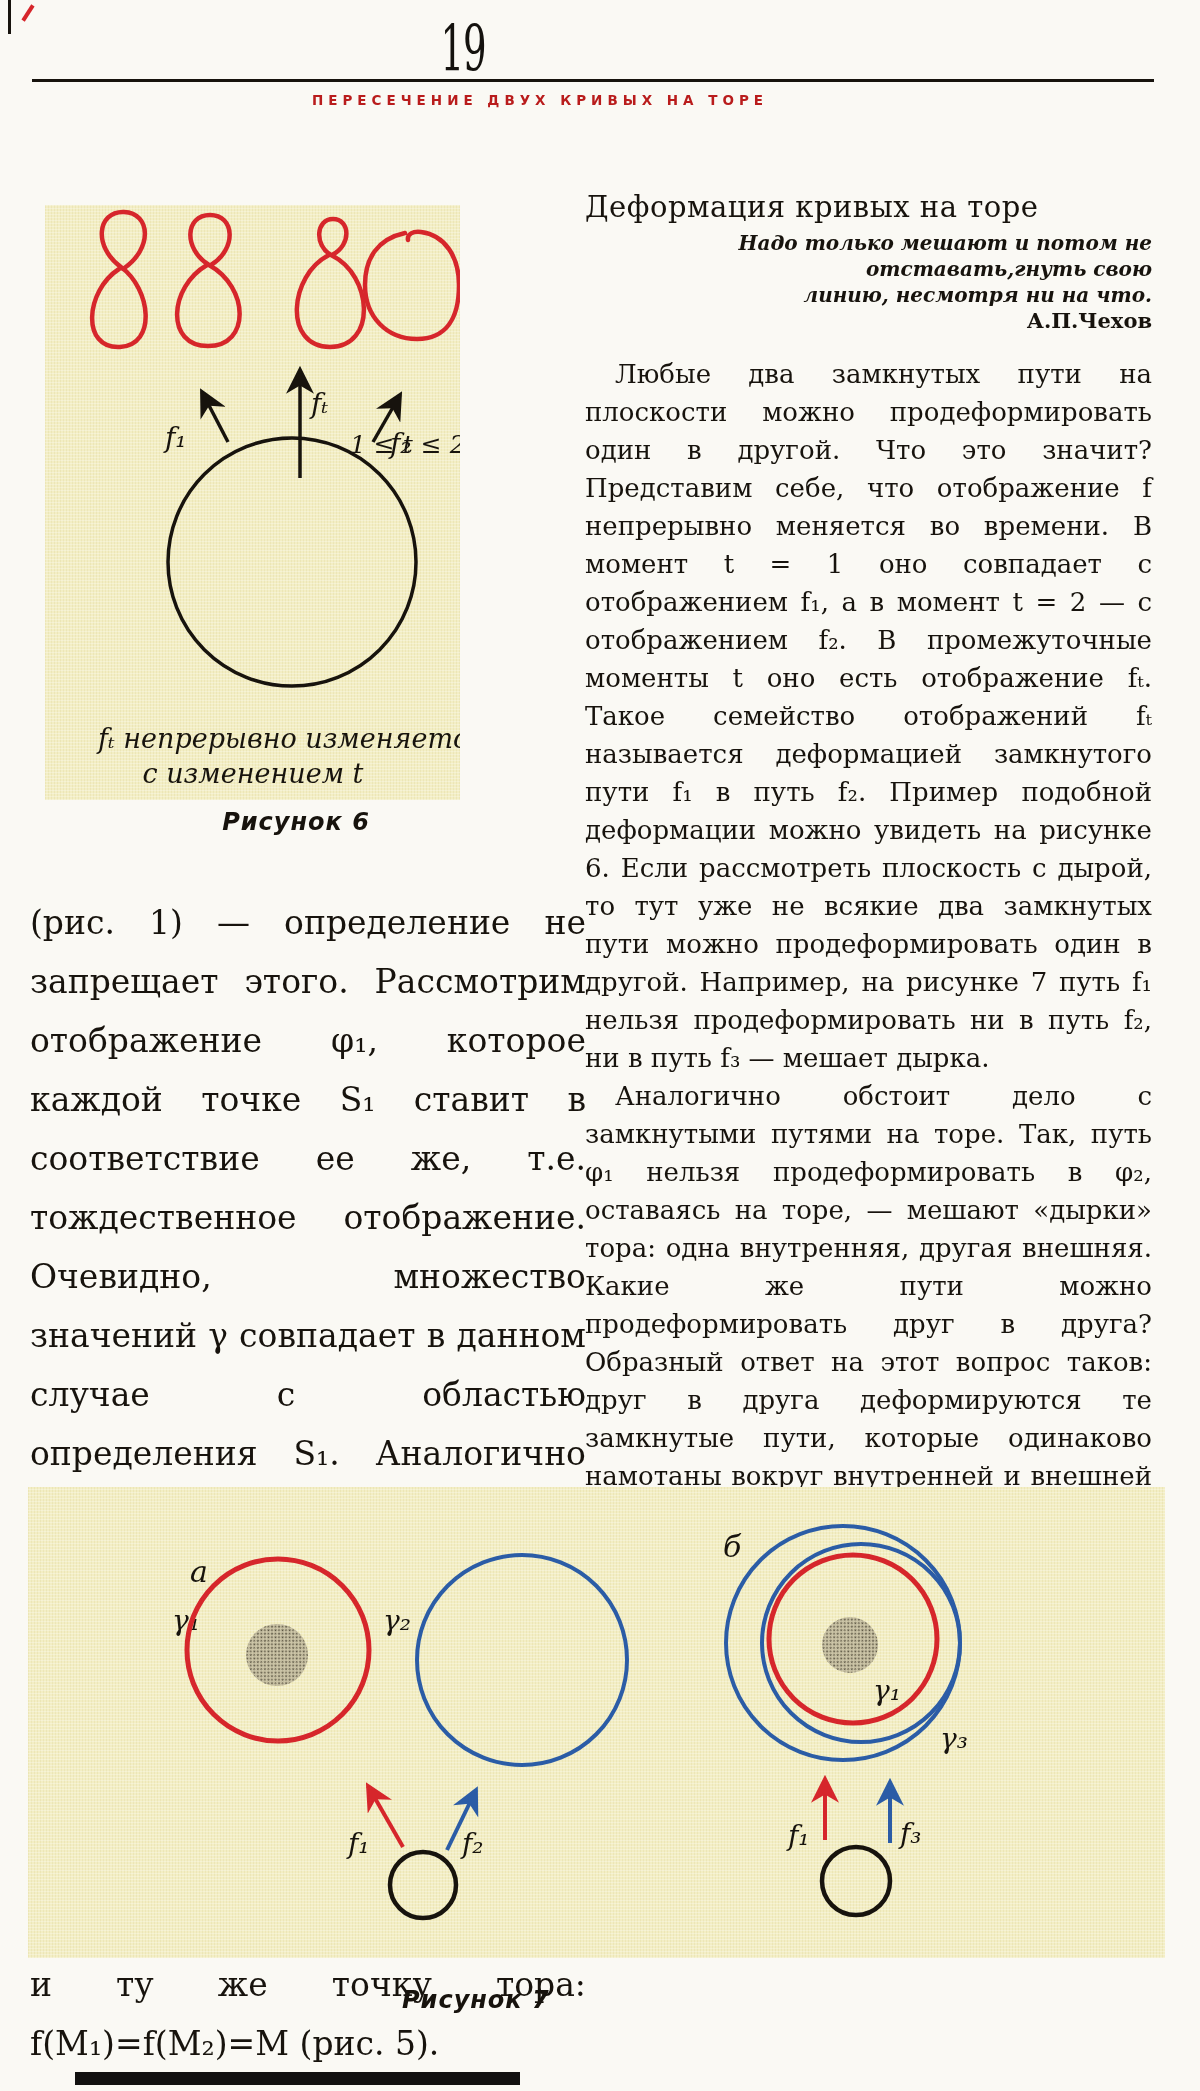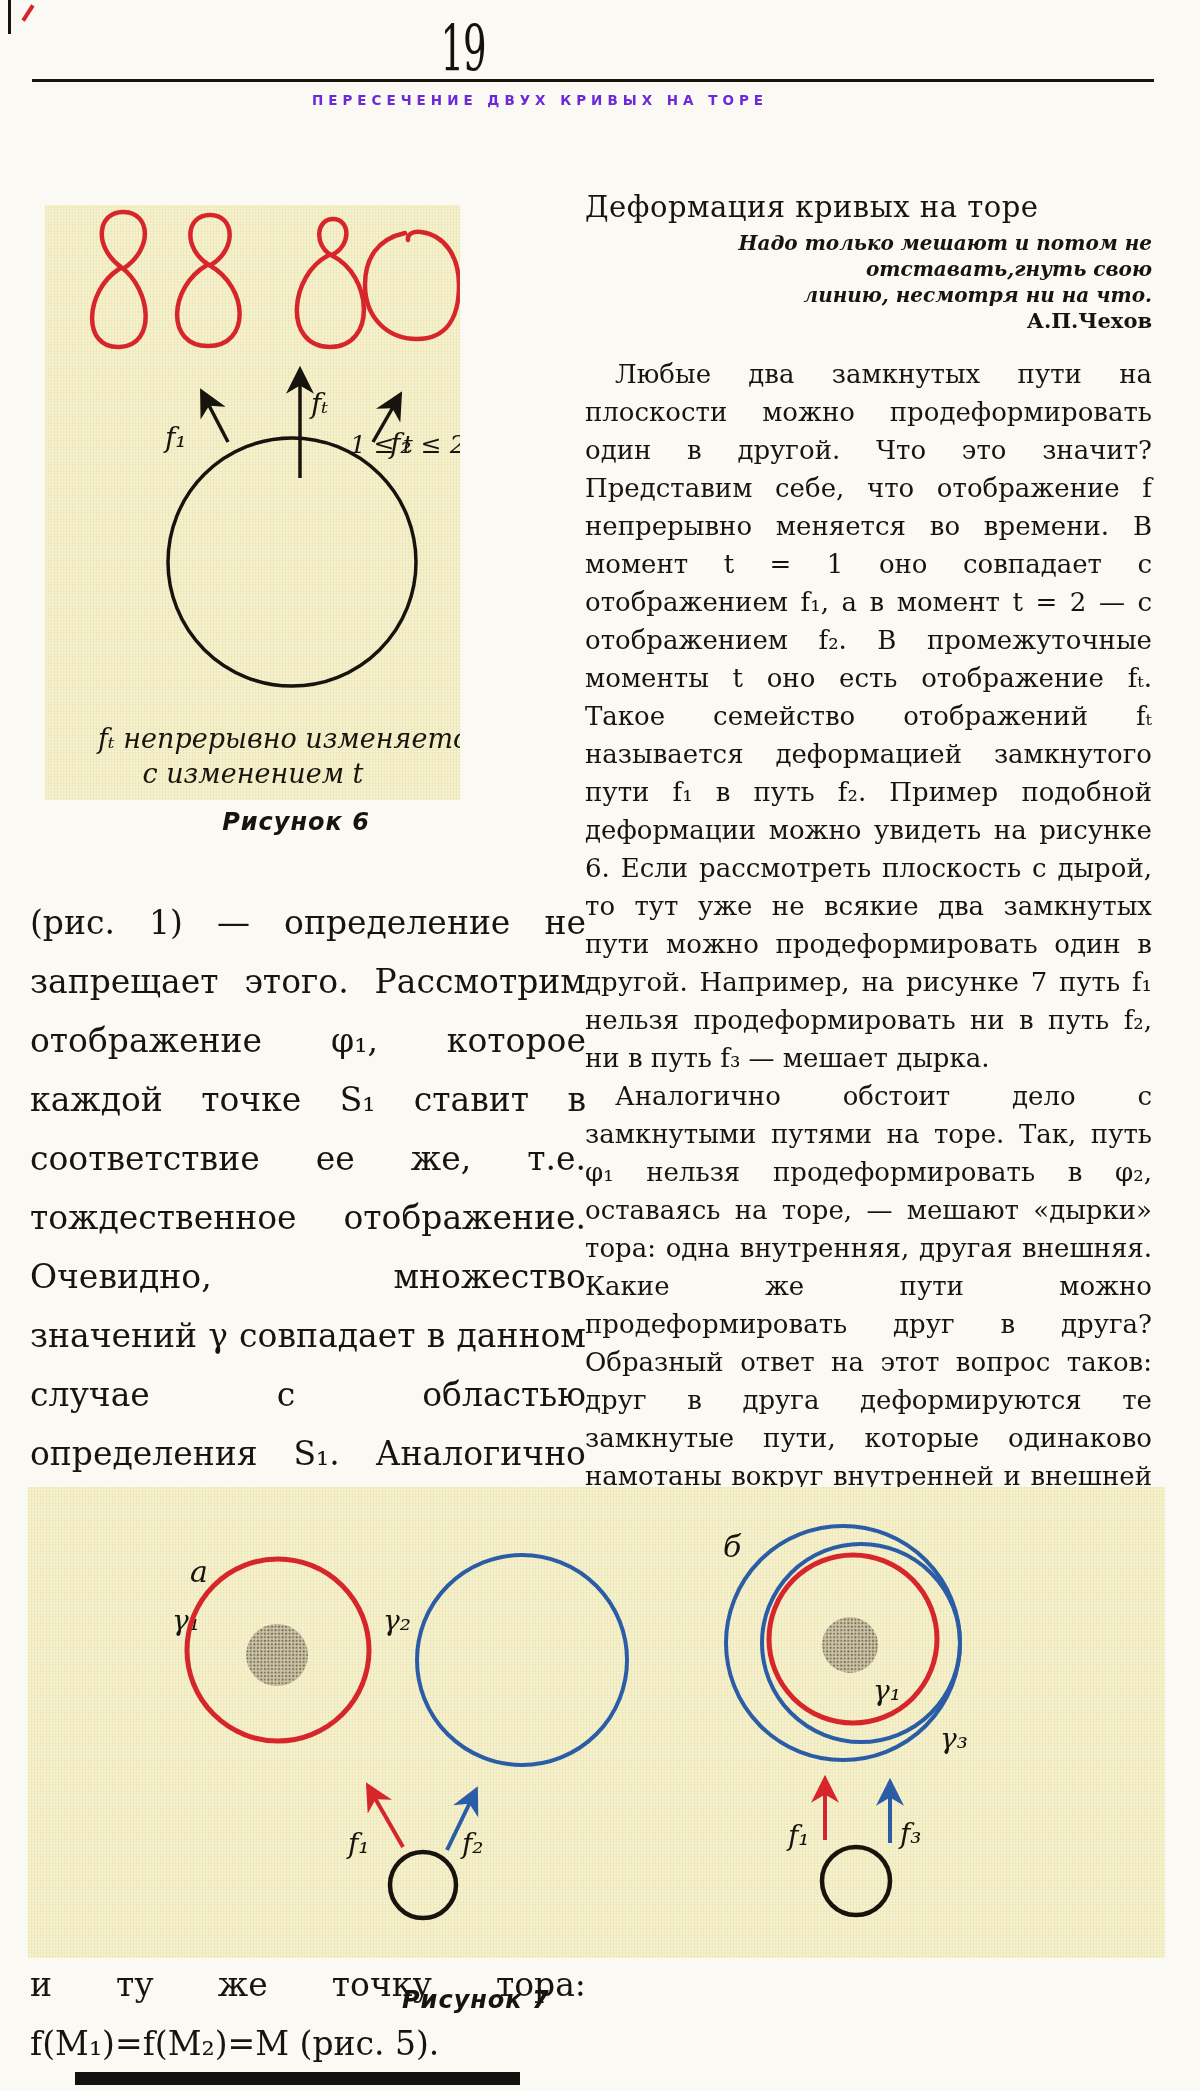--- a/index.html
+++ b/index.html
@@ -8,21 +8,21 @@
          font-family:"DejaVu Serif","DejaVu Sans",serif; color:#17130d; }
   .abs { position:absolute; }
 
   
   .page-num { left:428px; top:12px; width:60px; text-align:center;
               font-size:64px; font-weight:400; transform:scaleX(.58);
               letter-spacing:-2px; color:#14120e; }
   .head-rule { left:32px; top:79px; width:1122px; height:2.5px; background:#17130d; }
   .running-head { left:250px; top:92px; width:580px; text-align:center;
                   font-family:"DejaVu Sans",sans-serif; font-weight:bold;
-                  font-size:13.5px; letter-spacing:5px; color:#6d28d9; }
+                  font-size:13.5px; letter-spacing:5px; color:#b91c1c; }
   .mark-black { left:8px; top:0; width:3px; height:34px; background:#17130d; }
   .mark-red { left:26px; top:4px; width:4px; height:18px; background:#d6262b;
               transform:rotate(33deg); }
 
   
   .panel { background-color:#f3eec5;
            background-image:
              repeating-linear-gradient(0deg, rgba(255,255,255,.28) 0 1px, transparent 1px 3px),
              repeating-linear-gradient(90deg, rgba(221,212,148,.30) 0 1px, transparent 1px 3px); }
   .fig6-panel { left:45px; top:205px; width:415px; height:595px; }

